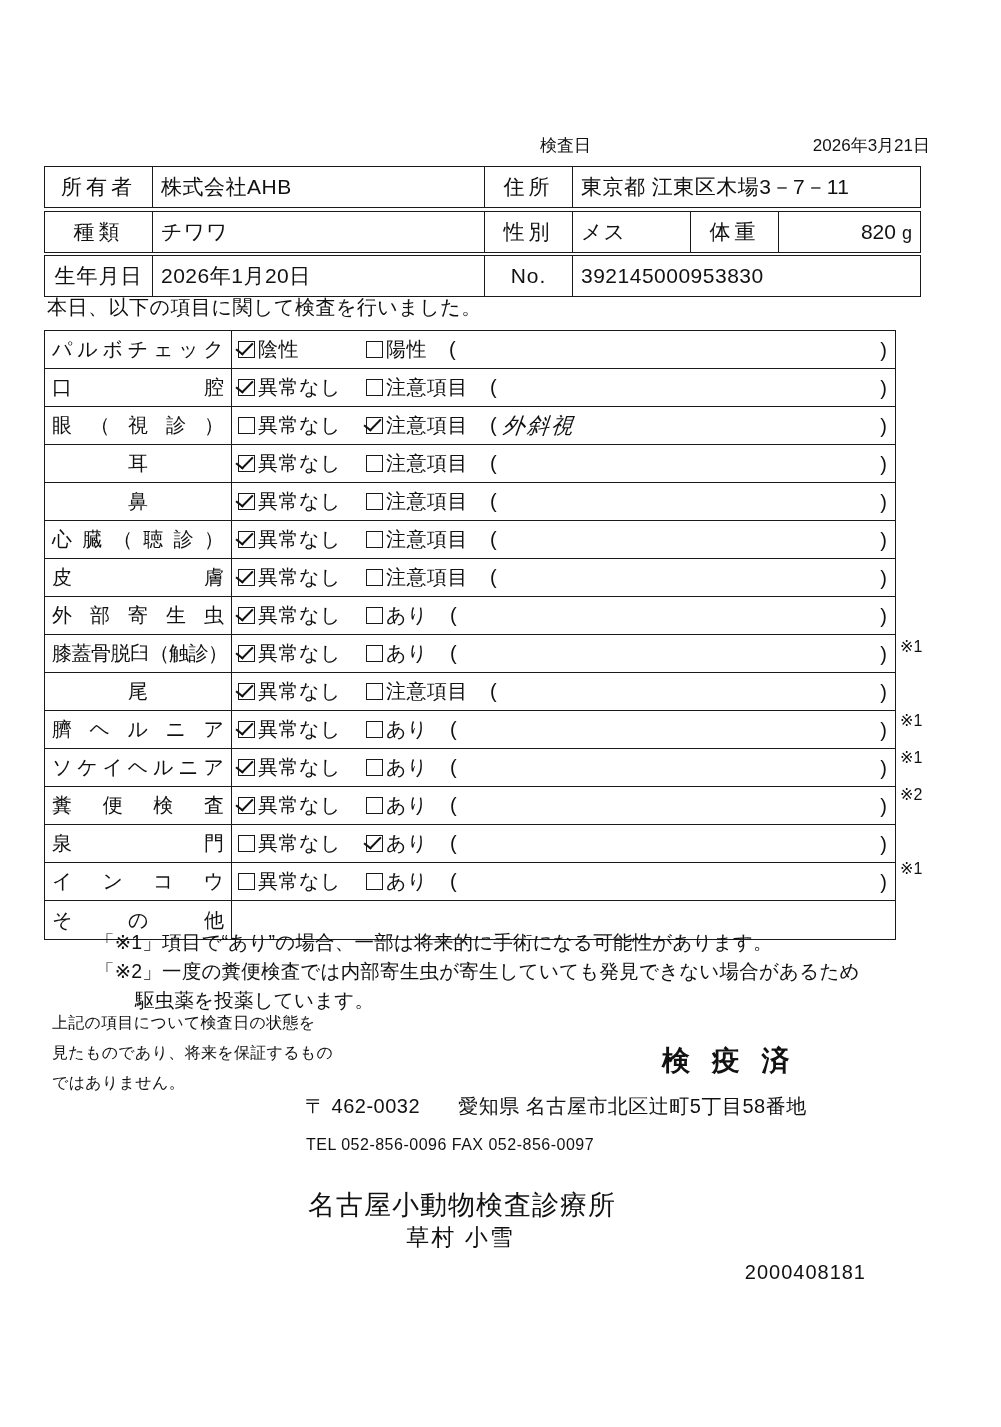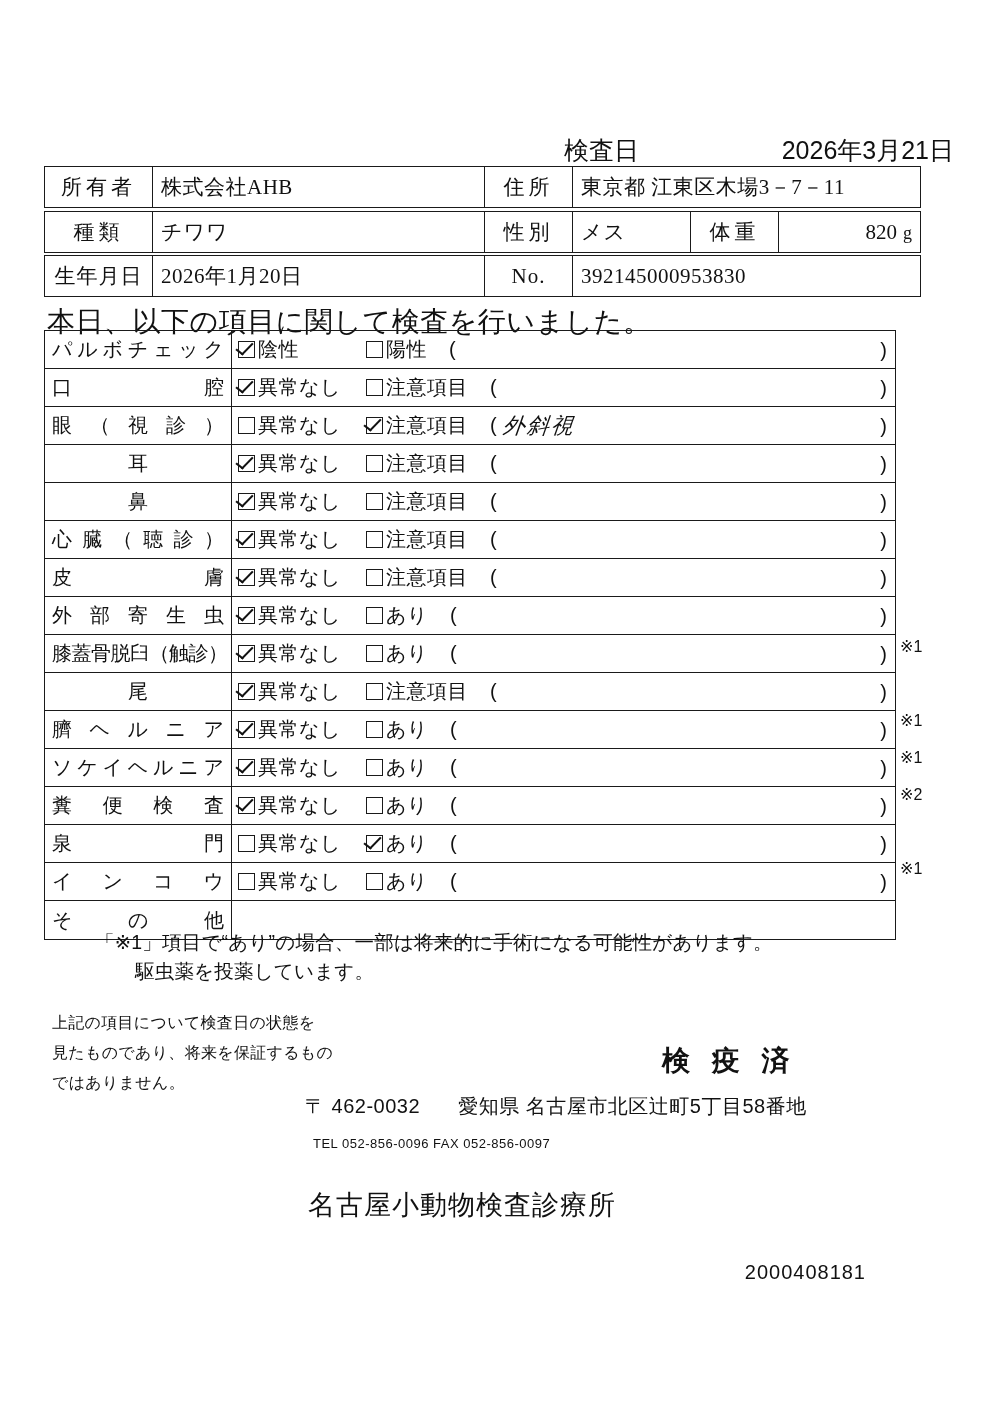--- a/index.html
+++ b/index.html
@@ -34,40 +34,38 @@
   }
 
   
   .exam-date-row {
     position: absolute;
     left: 540px; top: 134px;
     width: 390px;
     display: flex;
     justify-content: space-between;
     align-items: flex-start;
-    font-size: 25px;
-    margin-left: 24px;
+    font-size: 17px;
   }
 
   
   .info-table {
     position: absolute;
     left: 44px; top: 166px;
     width: 876px;
     border-collapse: collapse;
     table-layout: fixed;
   }
   .info-table td {
     border: 1.6px solid #1a1a1a;
     height: 40px;
     font-size: 21px;
     padding: 0 8px;
     vertical-align: middle;
     white-space: nowrap;
-    font-family: Liberation Serif, serif;
   }
   .lbl {
     text-align: center;
     letter-spacing: 4px;
     padding-right: 4px;
   }
   .lbl-tight { letter-spacing: 1px; }
   .val { letter-spacing: 0.5px; }
   .val-hand {
     font-family: "DejaVu Sans", sans-serif;
@@ -78,22 +76,22 @@
     padding-right: 10px;
   }
   .weight-unit {
     font-size: 18px;
     padding-left: 6px;
   }
 
   
   .intro {
     position: absolute;
-    left: 47px; top: 303px;
-    font-size: 28px;
+    left: 47px; top: 294px;
+    font-size: 20px;
     letter-spacing: 0.5px;
   }
 
   
   .check-table {
     position: absolute;
     left: 44px; top: 330px;
     width: 852px;
     border-collapse: collapse;
     table-layout: fixed;
@@ -229,22 +227,22 @@
   
   .clinic-address {
     position: absolute;
     left: 305px; top: 1093px;
     font-size: 20px;
     letter-spacing: 0.5px;
   }
   .clinic-address .zip-gap { display: inline-block; width: 26px; }
   .clinic-tel {
     position: absolute;
-    left: 313px; top: 1136px;
-    font-size: 13px;
+    left: 306px; top: 1136px;
+    font-size: 16px;
     letter-spacing: 0.5px;
   }
   .clinic-name {
     position: absolute;
     left: 308px; top: 1187px;
     font-size: 27px;
     letter-spacing: 1px;
   }
   .clinic-person {
     position: absolute;
@@ -697,35 +695,37 @@
   <div class="marks">
       <span class="mark" style="top: 307px;">※1</span>
       <span class="mark" style="top: 381px;">※1</span>
       <span class="mark" style="top: 418px;">※1</span>
       <span class="mark" style="top: 455px;">※2</span>
       <span class="mark" style="top: 529px;">※1</span>
     </div>
 
   <div class="footnotes">
     <div>「※1」項目で“あり”の場合、一部は将来的に手術になる可能性があります。</div>
+    <div>「※2」一度の糞便検査では内部寄生虫が寄生していても発見できない場合があるため</div>
     <span class="fn-indent">駆虫薬を投薬しています。</span>
   </div>
 
   <div class="disclaimer">
     <div>上記の項目について検査日の状態を</div>
     <div>見たものであり、将来を保証するもの</div>
     <div>ではありません。</div>
   </div>
 
   <div class="stamp">検 疫 済</div>
 
   <div class="clinic-address">
     <span>〒</span>
     <span>462-0032</span>
     <span class="zip-gap"></span>
     <span>愛知県 名古屋市北区辻町5丁目58番地</span>
   </div>
 
   <div class="clinic-tel">TEL 052-856-0096  FAX 052-856-0097</div>
   <div class="clinic-name">名古屋小動物検査診療所</div>
+  <div class="clinic-person">草村  小雪</div>
   <div class="serial">2000408181</div>
 
 </div>
 
 </body></html>

